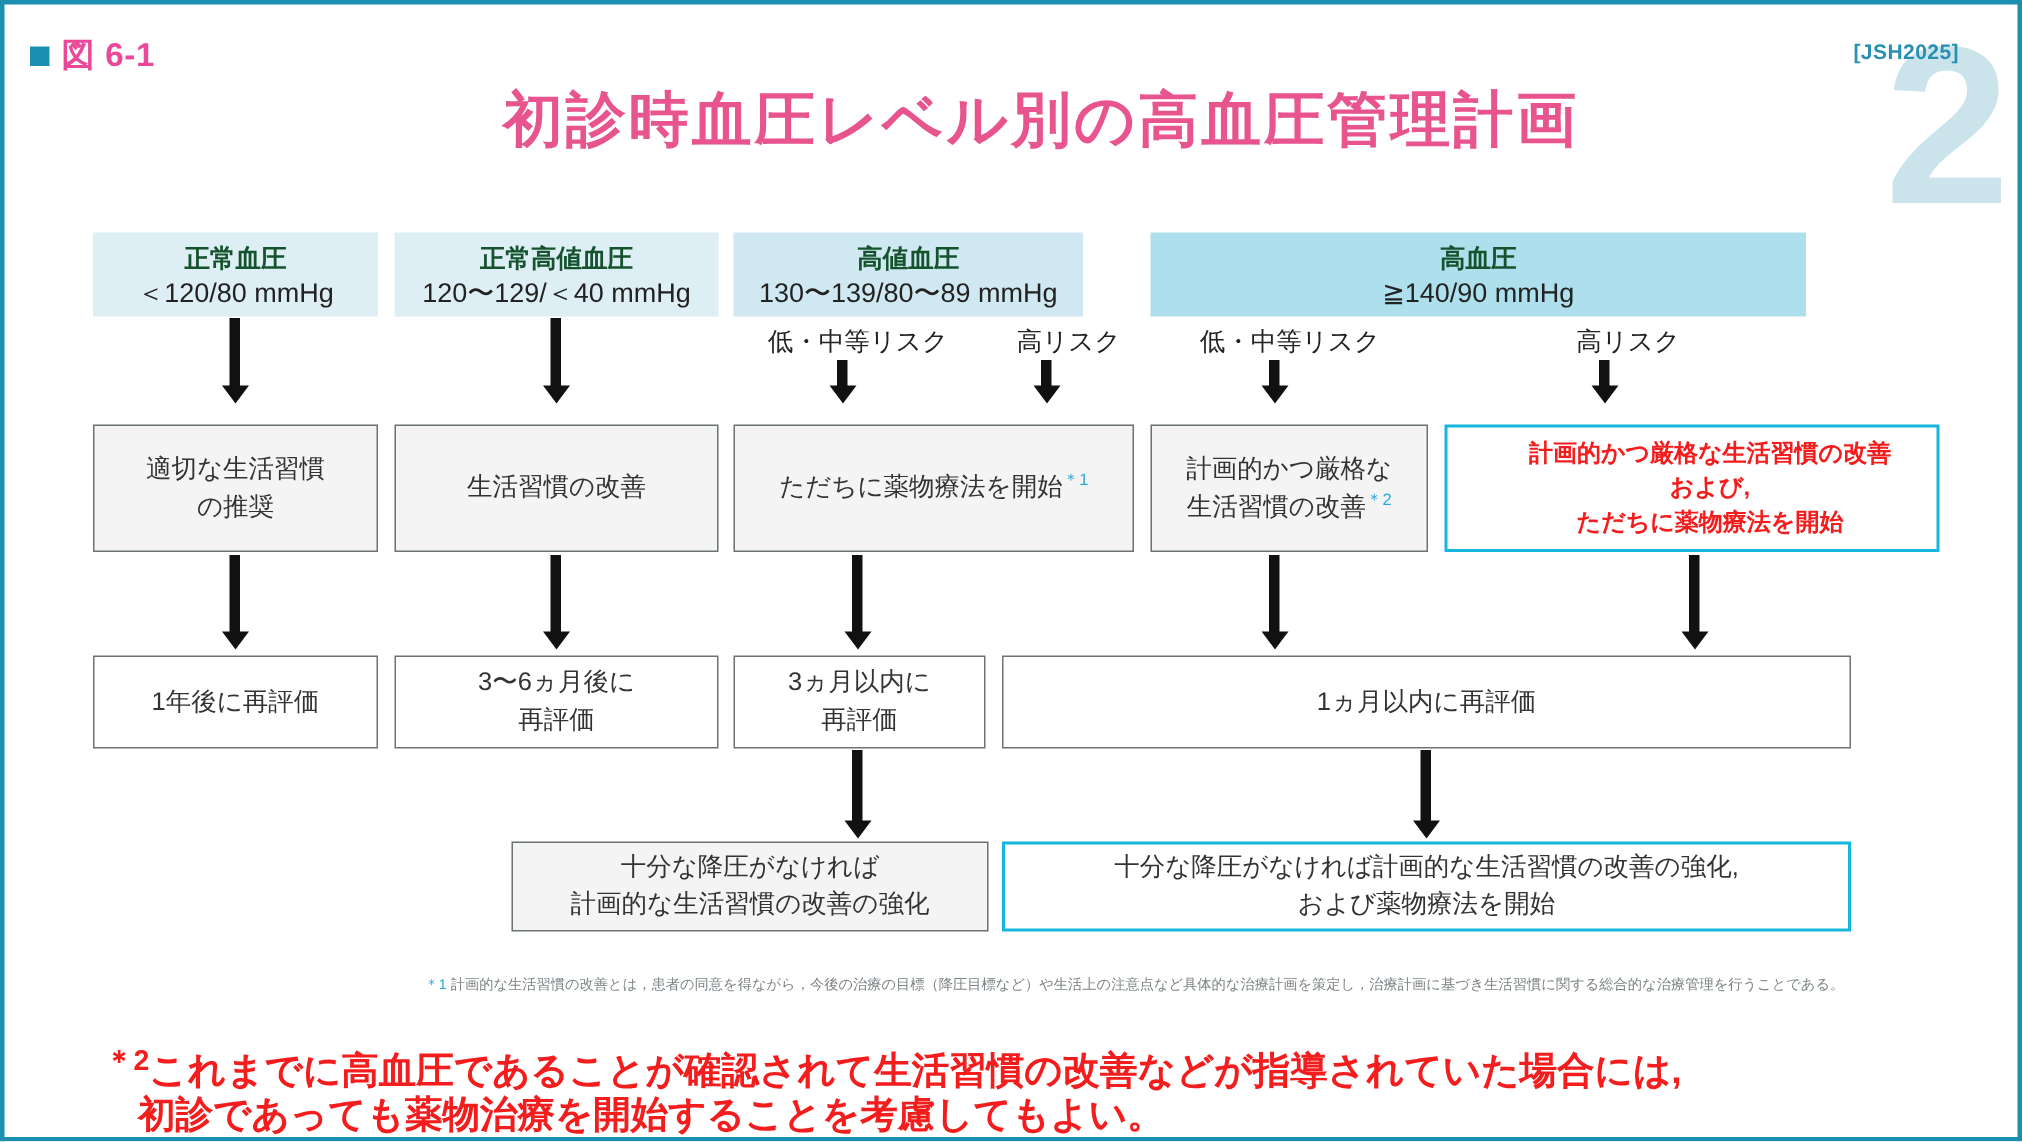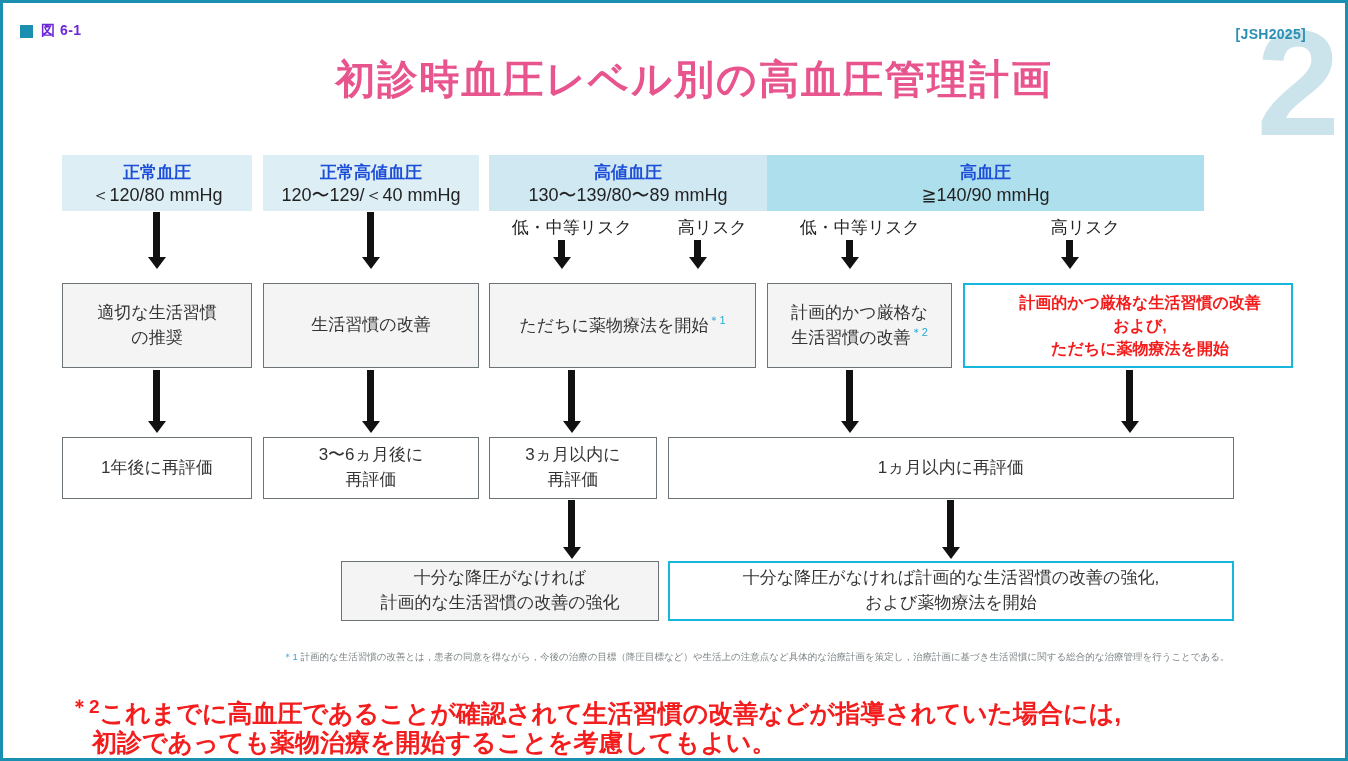--- a/index.html
+++ b/index.html
@@ -36,21 +36,21 @@
   }
   
   .fig-label {
     position: absolute; left: 20px; top: 22px;
     display: flex; align-items: center; gap: 8px;
   }
   .fig-square {
     width: 13px; height: 13px; background: #1a8fb0; display: block;
   }
   .fig-text {
-    color: #6d28d9; font-size: 14px; font-weight: bold;
+    color: #ec4899; font-size: 22px; font-weight: bold;
     letter-spacing: .5px;
   }
   .jsh-tag {
     position: absolute; right: 42px; top: 26px;
     color: #2a8fb5; font-size: 14px; font-weight: bold;
     letter-spacing: .3px;
   }
   .watermark {
     position: absolute; right: 8px; top: 24px;
     font-size: 150px; line-height: 118px; font-weight: bold;
@@ -65,21 +65,21 @@
   }
   
   .hdr {
     position: absolute;
     box-sizing: border-box;
     text-align: center;
     padding-top: 7px;
     line-height: 1.32;
   }
   .hdr .h-name {
-    display: block; color: #1d4ed8; font-size: 17px; font-weight: bold; text-align: center;
+    display: block; color: #14532d; font-size: 17px; font-weight: bold; text-align: center;
   }
   .hdr .h-val {
     display: block; color: #222; font-size: 18px;
   }
   .hdr-light { background: #ddeef5; }
   .hdr-mid   { background: #cfe8f1; }
   .hdr-dark  { background: #aedfec; }
 
   .risk-lbl {
     position: absolute;
@@ -158,21 +158,21 @@
   <div class="hdr hdr-light" style="left:62px; top:155px; width:190px; height:56px;">
     <span class="h-name">正常血圧</span>
     <span class="h-val">＜120/80 mmHg</span>
   </div>
 
   <div class="hdr hdr-light" style="left:263px; top:155px; width:216px; height:56px;">
     <span class="h-name">正常高値血圧</span>
     <span class="h-val">120〜129/＜40 mmHg</span>
   </div>
 
-  <div class="hdr hdr-mid" style="left:489px; top:155px; width:278px; height:56px;">
+  <div class="hdr hdr-mid" style="left:489px; top:155px; width:233px; height:56px;">
     <span class="h-name">高値血圧</span>
     <span class="h-val">130〜139/80〜89 mmHg</span>
   </div>
 
   <div class="hdr hdr-dark" style="left:767px; top:155px; width:437px; height:56px;">
     <span class="h-name">高血圧</span>
     <span class="h-val">≧140/90 mmHg</span>
   </div>
 
   <div class="risk-lbl" style="left:492px; top:216px; width:140px;">低・中等リスク</div>

